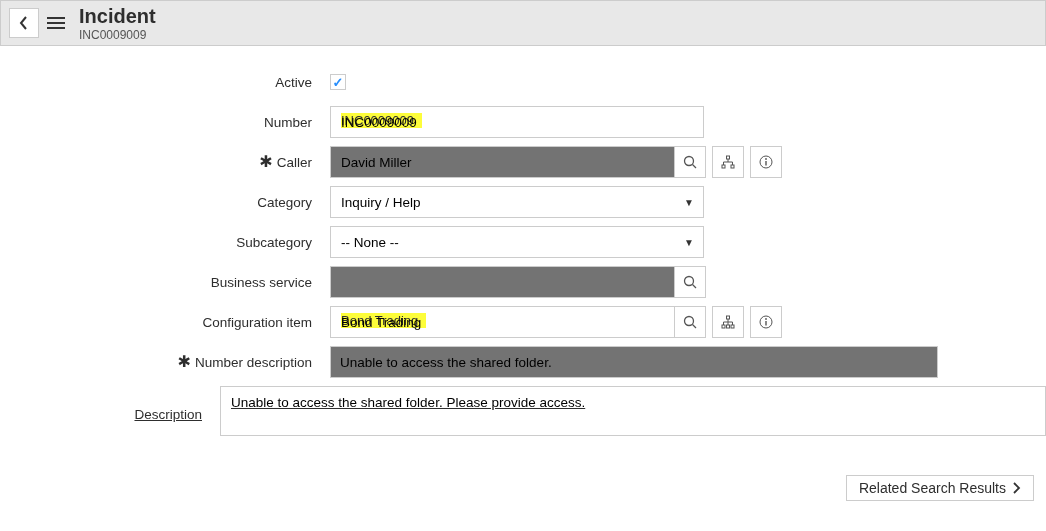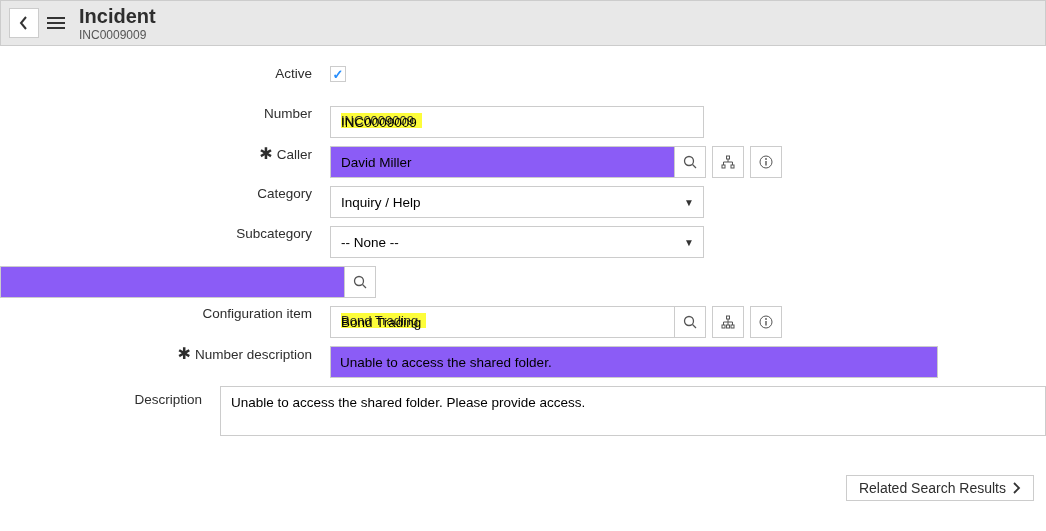--- a/index.html
+++ b/index.html
@@ -4,25 +4,25 @@
   <style>
     * { box-sizing: border-box; margin: 0; padding: 0; }
     body { font-family: Arial, Helvetica, sans-serif; font-size: 13px; color: #2e2e2e; background: #fff; width: 1046px; }
     .header { background: #e8e8e8; border: 1px solid #ccc; display: flex; align-items: center; padding: 6px 8px; height: 46px; }
     .back-btn { width: 30px; height: 30px; background: #fff; border: 1px solid #ccc; display: flex; align-items: center; justify-content: center; cursor: pointer; margin-right: 8px; }
     .menu-btn { width: 22px; height: 30px; display: flex; flex-direction: column; justify-content: center; gap: 3px; cursor: pointer; margin-right: 10px; }
     .menu-btn span { display:block; height:2px; background:#333; width:18px; }
     .header-title { font-weight: bold; font-size: 20px; color: #2e2e2e; }
     .header-sub { font-size: 12px; color: #555; }
     .form { padding: 20px 0; }
-    .row { display: flex; align-items: flex-start; margin-bottom: 8px; min-height: 32px; }
+    .row { display: flex; align-items: center; margin-bottom: 8px; min-height: 32px; }
     .label-col { width: 330px; text-align: right; padding-right: 18px; font-size: 13.5px; color: #2e2e2e; display:flex; justify-content:flex-end; align-items:center; gap:4px;}
     .required { font-size: 16px; line-height: 1; }
     .field-col { display: flex; align-items: center; gap: 6px; }
-    .text-input { width: 374px; height: 32px; border: 1px solid #ccc; padding: 4px 10px; font-size: 13.5px; background:#8b5cf6; }
+    .text-input { width: 374px; height: 32px; border: 1px solid #ccc; padding: 4px 10px; font-size: 13.5px; background:#737373; }
     .text-input.wide { width: 608px; padding-left: 9px; }
     .text-input.ref { width: 344px; border-right: none; }
     .select { width: 374px; height: 32px; border: 1px solid #ccc; padding: 4px 10px; font-size: 13.5px; background:#fff; appearance:none; -webkit-appearance:none; position:relative; }
     .select-wrap { position: relative; display:inline-block; }
     .select-caret { position:absolute; right:10px; top:50%; transform:translateY(-50%); pointer-events:none; font-size:10px; color:#333;}
     .textarea { width: 826px; height: 50px; border: 1px solid #ccc; padding: 8px 10px; font-size: 13.5px; resize:none; font-family: inherit; }
     .icon-btn { width: 32px; height: 32px; background:#fff; border:1px solid #ccc; display:flex; align-items:center; justify-content:center; cursor:pointer; }
     .checkbox { width:16px; height:16px; border:1px solid #ccc; display:flex; align-items:center; justify-content:center; background:#fff; }
     .check { color: #278efc; font-weight:bold; }
     .highlight { background: #fdfd3a; display:inline; padding: 0 8px 0 0; }
@@ -129,20 +129,21 @@
       <div class="select-wrap">
         <select class="select">
           <option>-- None --</option>
         </select>
         <span class="select-caret">▼</span>
       </div>
     </div>
   </div>
 
   <div class="row">
+    <div class="label-col">Business service</div>
     <div class="field-col">
       <div class="ref-group">
         <input class="text-input ref" type="text" value="" style="">
         <div class="icon-btn">
           <svg width="14" height="14" viewBox="0 0 14 14">
               <circle cx="6" cy="6" r="4.5" stroke="#555" stroke-width="1.3" fill="none"></circle>
               <line x1="9.5" y1="9.5" x2="13" y2="13" stroke="#555" stroke-width="1.3"></line>
             </svg>
         </div>
       </div>
@@ -188,21 +189,21 @@
   <div class="row">
     <div class="label-col">
       <span class="required">✱</span>
       <span>Number description</span>
     </div>
     <div class="field-col">
       <input class="text-input wide" type="text" value="Unable to access the shared folder." style="">
     </div>
   </div>
 
-  <div class="row" style="align-items:flex-start;">
+  <div class="row" style="align-items:center;text-decoration:underline;">
     <div class="label-col" style="padding-top:6px;">Description</div>
     <div class="field-col">
       <textarea class="textarea" style="">Unable to access the shared folder. Please provide access.</textarea>
     </div>
   </div>
 
 </div>
 
 <div class="footer">
   <div class="related-btn">

